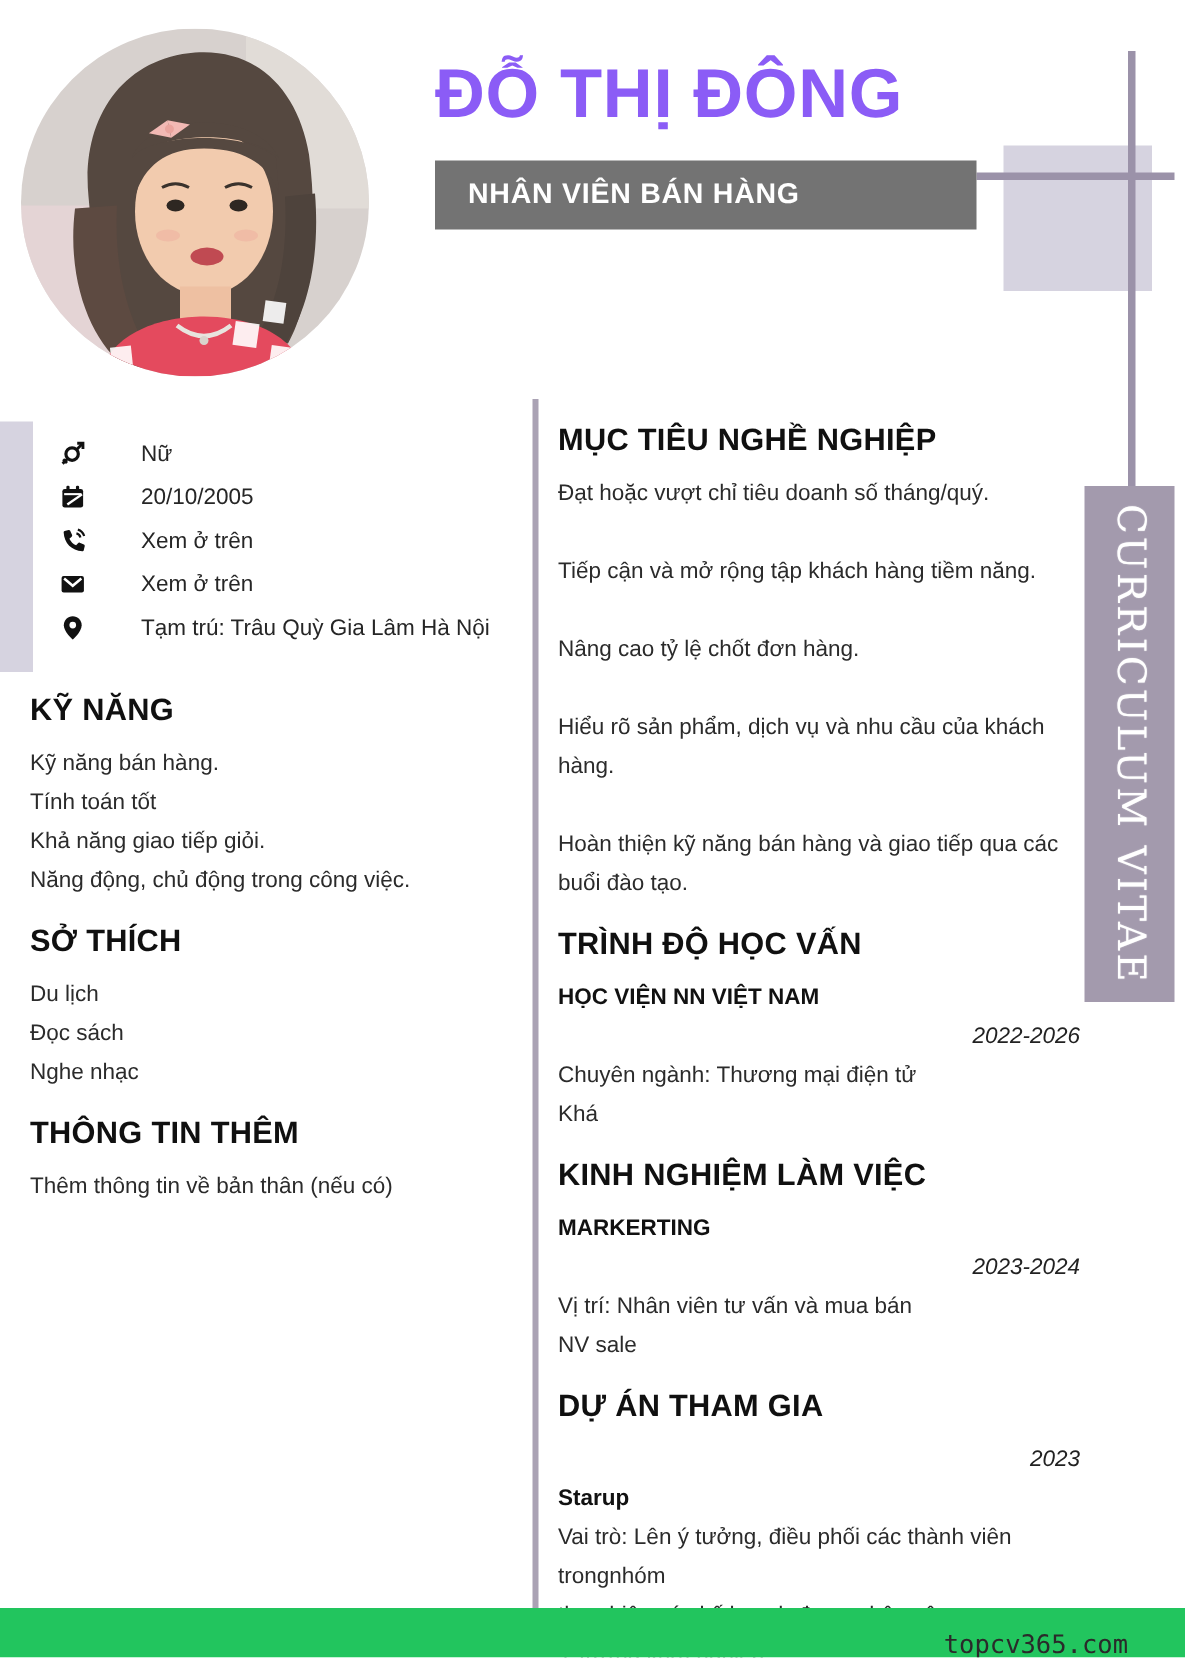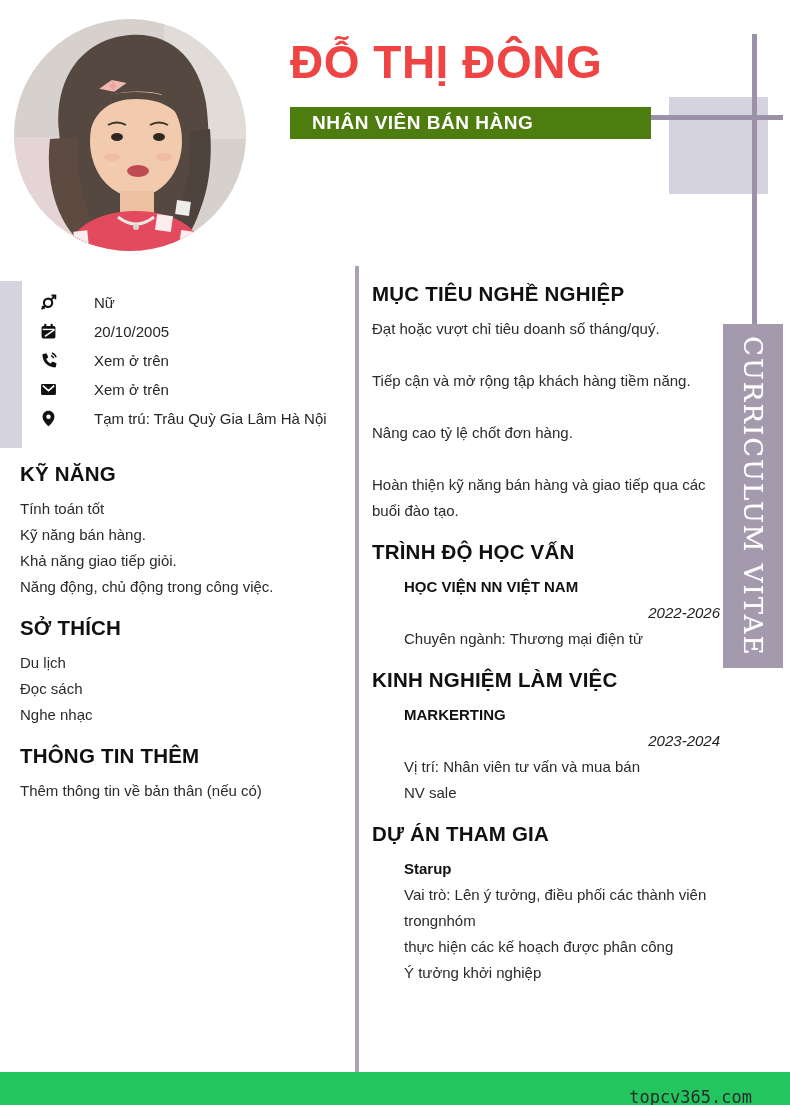--- a/index.html
+++ b/index.html
@@ -4,23 +4,23 @@
 <style>
   * { margin:0; padding:0; box-sizing:border-box; }
   html,body { background:#ffffff; }
   body { font-family:"Liberation Sans", sans-serif; }
   .page { position:relative; width:790px; height:1105px; background:#ffffff; overflow:hidden; }
 
   
   .photo-wrap { position:absolute; left:14px; top:19px; width:232px; height:232px;
                 border-radius:50%; overflow:hidden; }
   .candidate-name { position:absolute; left:290px; top:36px; font-size:46px; font-weight:700;
-                    color:#ef4444; letter-spacing:0.5px; line-height:1.15; white-space:nowrap; }
-  .job-banner { position:absolute; left:290px; top:107px; width:361px; height:32px;
-                background:#4d7c0f; display:flex; align-items:center; padding-left:22px; z-index:3; }
+                    color:#8b5cf6; letter-spacing:0.5px; line-height:1.15; white-space:nowrap; }
+  .job-banner { position:absolute; left:290px; top:107px; width:361px; height:46px;
+                background:#737373; display:flex; align-items:center; padding-left:22px; z-index:3; }
   .job-banner span { color:#ffffff; font-size:19px; font-weight:700; letter-spacing:0.5px; white-space:nowrap; }
 
   
   .decor-square { position:absolute; left:669px; top:97px; width:99px; height:97px; background:#d6d3e0; z-index:1; }
   .decor-hline  { position:absolute; left:651px; top:115px; width:132px; height:5px; background:#9b92a9; z-index:2; }
   .decor-vline  { position:absolute; left:752px; top:34px; width:5px; height:290px; background:#9b92a9; z-index:2; }
   .cv-banner { position:absolute; left:723px; top:324px; width:60px; height:344px; background:#a39aad;
                display:flex; align-items:center; justify-content:center; z-index:2; }
   .cv-banner-text { writing-mode:vertical-rl; font-family:"DejaVu Serif","Liberation Serif",serif;
                     color:#ffffff; font-size:26px; letter-spacing:2px; white-space:nowrap;
@@ -38,21 +38,21 @@
 
   
   .left-col  { position:absolute; left:20px;  top:462px; width:312px; }
   .right-col { position:absolute; left:372px; top:282px; width:348px; }
   h2 { font-size:20.5px; font-weight:700; color:#101010; line-height:24px; margin:16px 0 10px 0; letter-spacing:0.2px; }
   .left-col h2:first-child, .right-col h2:first-child { margin-top:0; }
   .plain-list { list-style:none; }
   .plain-list li { font-size:15px; color:#2b2b2b; line-height:26px; }
   .objective li { font-size:15px; color:#2b2b2b; line-height:26px; margin-bottom:26px; }
   .objective li:last-child { margin-bottom:0; }
-  .line { font-size:15px; color:#2b2b2b; line-height:26px;margin-left:32px; }
+  .line { font-size:15px; color:#2b2b2b; line-height:26px; }
   .line.bold { font-weight:700; color:#111111; }
   .line.italic { font-style:italic; color:#222222;text-align:right; }
 
   
   .footer-bar { position:absolute; left:0; top:1072px; width:790px; height:49px; background:#22c55e;
                 display:flex; align-items:center; justify-content:flex-end; padding-right:38px; }
   .footer-bar span { font-family:"DejaVu Sans Mono","Liberation Mono",monospace; font-size:17px; color:#2a2a2a; }
 </style>
 </head>
 <body>
@@ -160,22 +160,22 @@
           <circle cx="8" cy="6.3" r="2.1" fill="#fff"></circle>
         </svg>
       </span>
       <span class="info-text">Tạm trú: Trâu Quỳ Gia Lâm Hà Nội</span>
     </li>
   </ul>
 
   <div class="left-col">
     <h2>KỸ NĂNG</h2>
     <ul class="plain-list">
+      <li>Kỹ năng bán hàng.</li>
       <li>Tính toán tốt</li>
-      <li>Kỹ năng bán hàng.</li>
       <li>Khả năng giao tiếp giỏi.</li>
       <li>Năng động, chủ động trong công việc.</li>
     </ul>
 
     <h2>SỞ THÍCH</h2>
     <ul class="plain-list">
       <li>Du lịch</li>
       <li>Đọc sách</li>
       <li>Nghe nhạc</li>
     </ul>
@@ -185,35 +185,38 @@
       <li>Thêm thông tin về bản thân (nếu có)</li>
     </ul>
   </div>
 
   <div class="right-col">
     <h2>MỤC TIÊU NGHỀ NGHIỆP</h2>
     <ul class="plain-list objective">
       <li>Đạt hoặc vượt chỉ tiêu doanh số tháng/quý.</li>
       <li>Tiếp cận và mở rộng tập khách hàng tiềm năng.</li>
       <li>Nâng cao tỷ lệ chốt đơn hàng.</li>
+      <li>Hiểu rõ sản phẩm, dịch vụ và nhu cầu của khách hàng.</li>
       <li>Hoàn thiện kỹ năng bán hàng và giao tiếp qua các buổi đào tạo.</li>
     </ul>
 
     <h2>TRÌNH ĐỘ HỌC VẤN</h2>
     <div class="line bold">HỌC VIỆN NN VIỆT NAM</div>
     <div class="line italic">2022-2026</div>
     <div class="line">Chuyên ngành: Thương mại điện tử</div>
+    <div class="line">Khá</div>
 
     <h2>KINH NGHIỆM LÀM VIỆC</h2>
     <div class="line bold">MARKERTING</div>
     <div class="line italic">2023-2024</div>
     <div class="line">Vị trí: Nhân viên tư vấn và mua bán</div>
     <div class="line">NV sale</div>
 
     <h2>DỰ ÁN THAM GIA</h2>
+    <div class="line italic">2023</div>
     <div class="line bold">Starup</div>
     <div class="line">Vai trò: Lên ý tưởng, điều phối các thành viên trongnhóm</div>
     <div class="line">thực hiện các kế hoạch được phân công</div>
     <div class="line">Ý tưởng khởi nghiệp</div>
   </div>
 
   <div class="footer-bar">
     <span>topcv365.com</span>
   </div>
 

